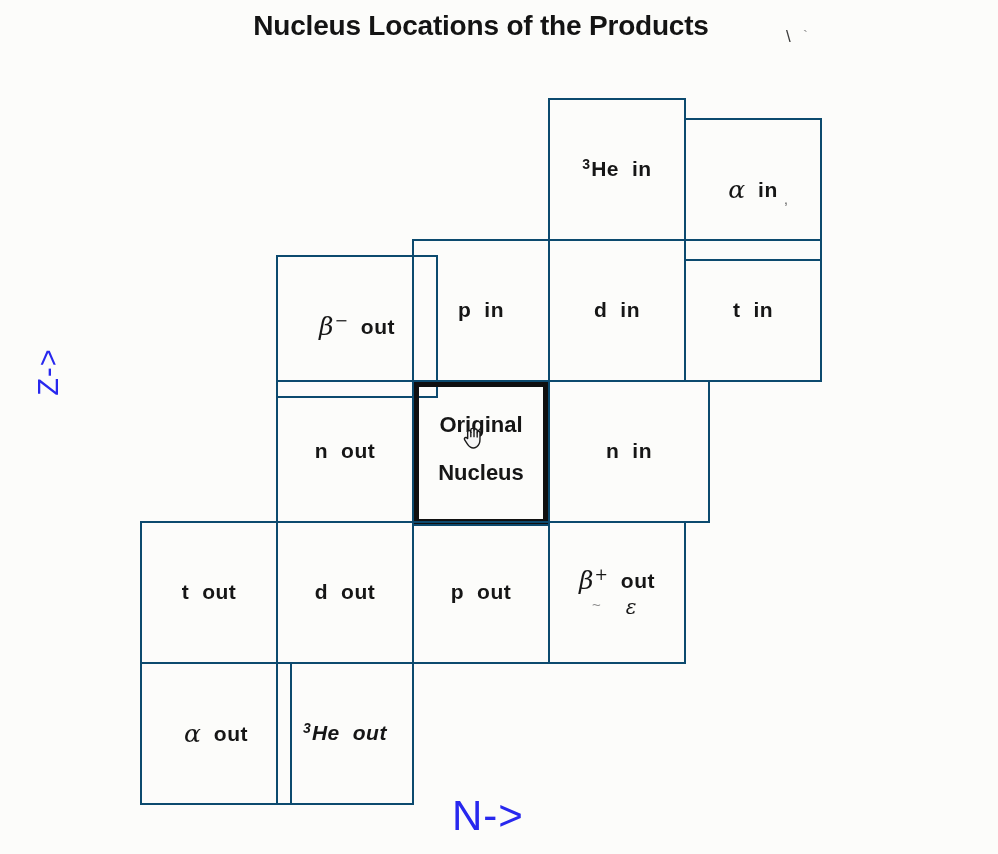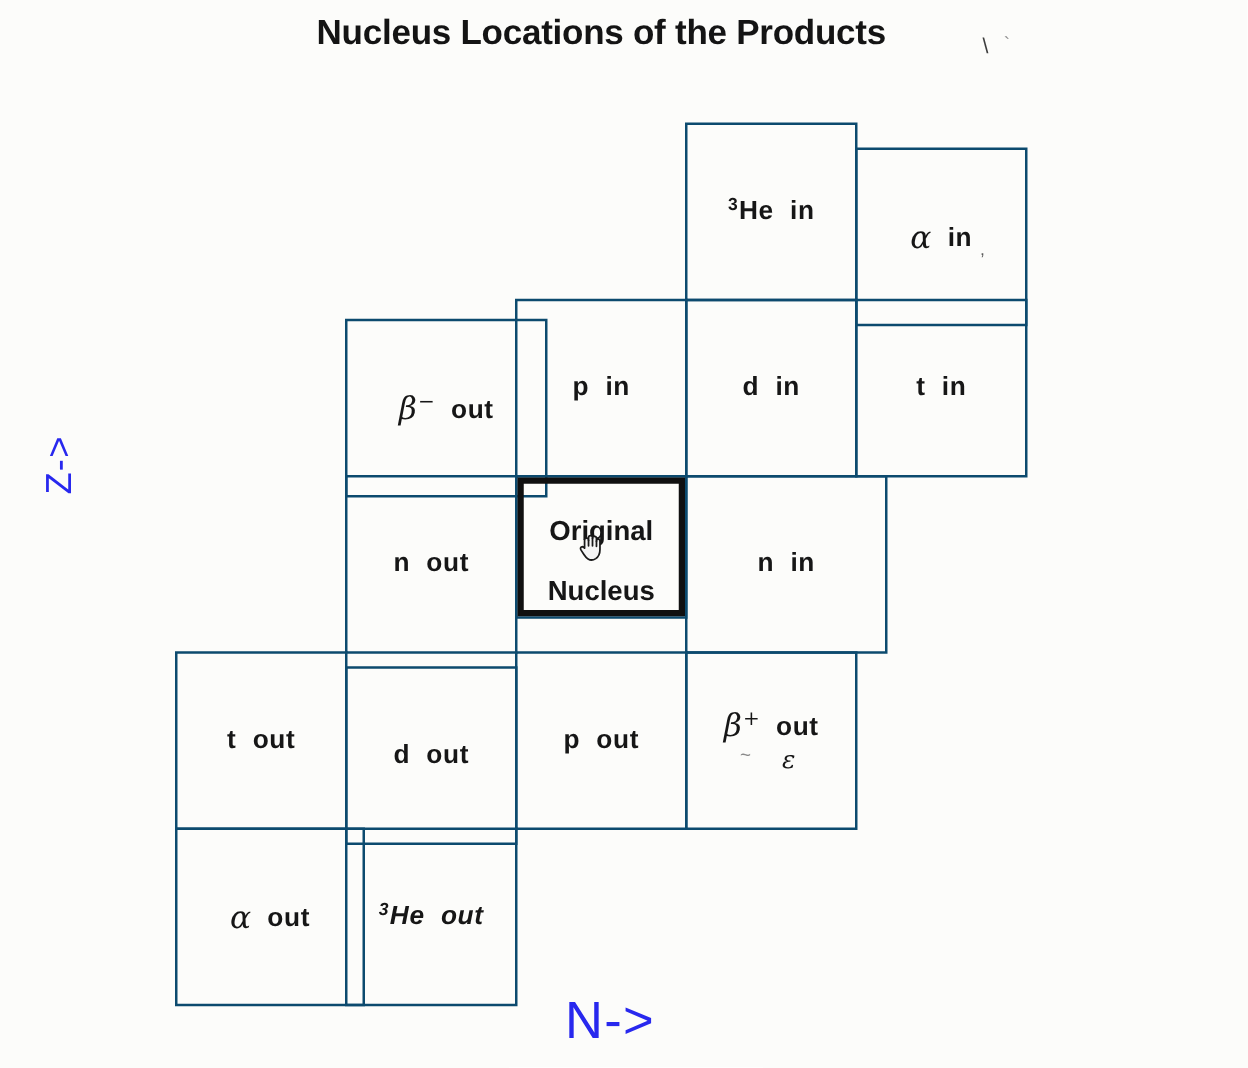--- a/index.html
+++ b/index.html
@@ -82,21 +82,21 @@
       </div>
       <div class="cell" style="left: 548px; top: 239px; width: 138px; height: 143px;">
         <div class="cline"><span class="label-text">d</span><span class="gap"></span><span class="label-text">in</span></div>
       </div>
       <div class="cell" style="left: 684px; top: 239px; width: 138px; height: 143px;">
         <div class="cline"><span class="label-text">t</span><span class="gap"></span><span class="label-text">in</span></div>
       </div>
       <div class="cell" style="left: 276px; top: 380px; width: 138px; height: 143px;">
         <div class="cline"><span class="label-text">n</span><span class="gap"></span><span class="label-text">out</span></div>
       </div>
-      <div class="cell thick original" style="left: 412px; top: 380px; width: 138px; height: 115px;">
+      <div class="cell thick original" style="left: 412px; top: 380px; width: 138px; height: 146px;">
         <div class="cline"><span class="label-text">Original</span></div>
         <div class="cline"><span class="label-text">Nucleus</span></div>
     <span class="hand">
       <svg viewBox="0 0 30 32" xmlns="http://www.w3.org/2000/svg">
         <g stroke="#1a1a1a" stroke-width="1.5" fill="#f5f5f5" stroke-linejoin="round" stroke-linecap="round">
           <path d="M8.2 15.5 V9.2 Q8.2 7.4 9.9 7.4 Q11.6 7.4 11.6 9.2
                    V7.0 Q11.6 5.2 13.3 5.2 Q15 5.2 15 7.0
                    V7.6 Q15 5.9 16.7 5.9 Q18.4 5.9 18.4 7.7
                    V9.8 Q18.4 8.3 19.9 8.3 Q21.4 8.3 21.4 10.1
                    V17.2 Q21.4 22.6 17.8 25.0 Q14.3 27.2 11.2 25.3
@@ -108,21 +108,21 @@
         </g>
       </svg>
     </span>
   </div>
       <div class="cell" style="left: 548px; top: 380px; width: 162px; height: 143px;">
         <div class="cline"><span class="label-text">n</span><span class="gap"></span><span class="label-text">in</span></div>
       </div>
       <div class="cell" style="left: 140px; top: 521px; width: 138px; height: 143px;">
         <div class="cline"><span class="label-text">t</span><span class="gap"></span><span class="label-text">out</span></div>
       </div>
-      <div class="cell" style="left: 276px; top: 533px; width: 138px; height: 143px;">
+      <div class="cell" style="left: 276px; top: 521px; width: 138px; height: 143px;">
         <div class="cline"><span class="label-text">d</span><span class="gap"></span><span class="label-text">out</span></div>
       </div>
       <div class="cell" style="left: 412px; top: 521px; width: 138px; height: 143px;">
         <div class="cline"><span class="label-text">p</span><span class="gap"></span><span class="label-text">out</span></div>
       </div>
       <div class="cell" style="left: 548px; top: 521px; width: 138px; height: 143px;">
         <div class="cline"><span class="greek">β</span><span class="gsup">+</span><span class="gap"></span><span class="label-text">out</span></div>
         <div class="cline subline"><span class="greek">ε</span></div>
       </div>
       <div class="cell" style="left: 140px; top: 662px; width: 152px; height: 143px;">

